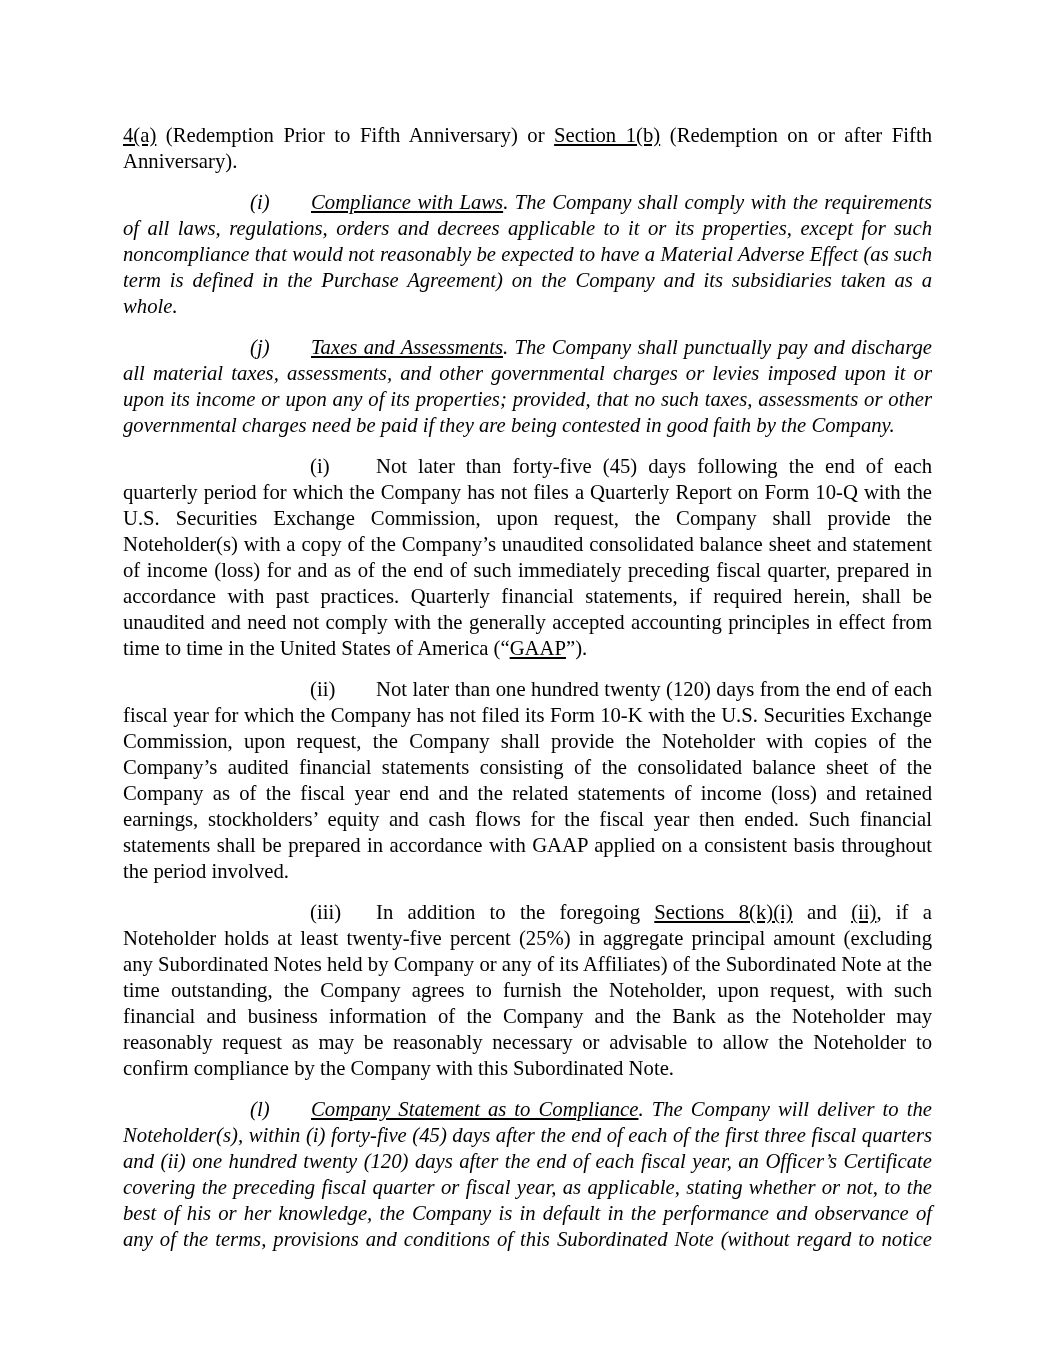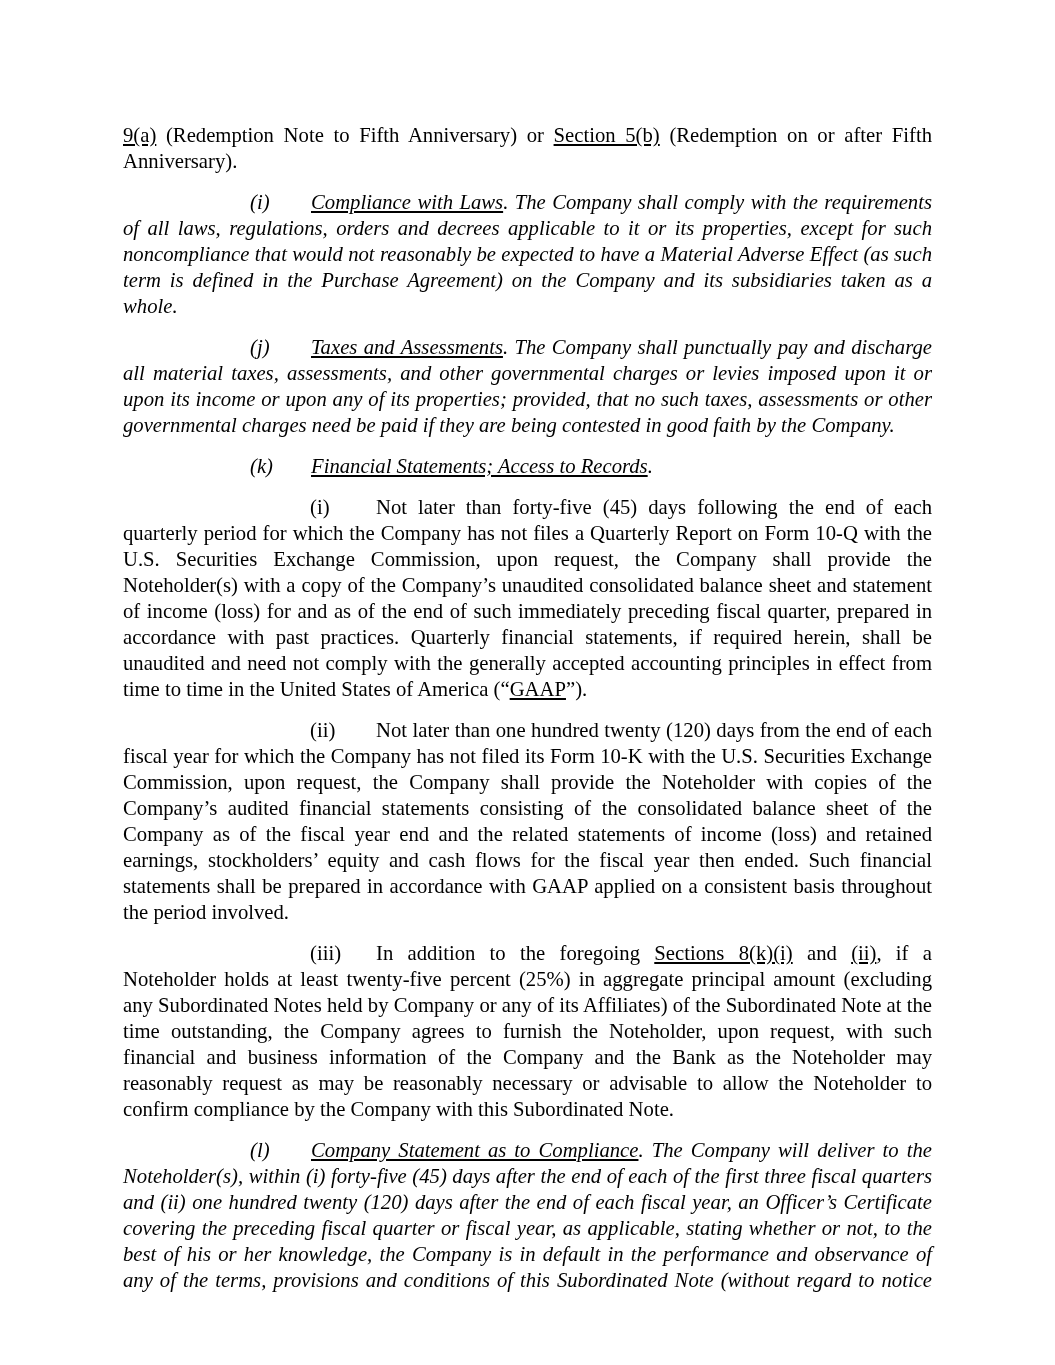--- a/index.html
+++ b/index.html
@@ -32,27 +32,26 @@
   .lvl1 .marker { width: 61px; }
   .lvl2 .marker { width: 66px; }
   .u { text-decoration: underline; }
   .justify-last { text-align-last: justify; }
 </style>
 </head>
 <body>
 
 <div class="page">
 
-  <p class="para"><span class="u">9(a)</span><span> (Redemption Note to Fifth Anniversary) or </span><span class="u">Section 5(b)</span><span> (Redemption on or after Fifth Anniversary).</span></p>
+  <p class="para"><span class="u">4(a)</span><span> (Redemption Prior to Fifth Anniversary) or </span><span class="u">Section 1(b)</span><span> (Redemption on or after Fifth Anniversary).</span></p>
 
   <p class="para lvl1"><span class="marker">(i)</span><span class="u">Compliance with Laws</span><span>. The Company shall comply with the requirements of all laws, regulations, orders and decrees applicable to it or its properties, except for such noncompliance that would not reasonably be expected to have a Material Adverse Effect (as such term is defined in the Purchase Agreement) on the Company and its subsidiaries taken as a whole.</span></p>
 
   <p class="para lvl1"><span class="marker">(j)</span><span class="u">Taxes and Assessments</span><span>. The Company shall punctually pay and discharge all material taxes, assessments, and other governmental charges or levies imposed upon it or upon its income or upon any of its properties; provided, that no such taxes, assessments or other governmental charges need be paid if they are being contested in good faith by the Company.</span></p>
 
-  <p class="para lvl1"><span class="marker">(k)</span><span class="u">Financial Statements; Access to Records</span><span>.</span></p>
 
   <p class="para lvl2"><span class="marker">(i)</span><span>Not later than forty-five (45) days following the end of each quarterly period for which the Company has not files a Quarterly Report on Form 10-Q with the U.S. Securities Exchange Commission, upon request, the Company shall provide the Noteholder(s) with a copy of the Company’s unaudited consolidated balance sheet and statement of income (loss) for and as of the end of such immediately preceding fiscal quarter, prepared in accordance with past practices. Quarterly financial statements, if required herein, shall be unaudited and need not comply with the generally accepted accounting principles in effect from time to time in the United States of America (“</span><span class="u">GAAP</span><span>”).</span></p>
 
   <p class="para lvl2"><span class="marker">(ii)</span><span>Not later than one hundred twenty (120) days from the end of each fiscal year for which the Company has not filed its Form 10-K with the U.S. Securities Exchange Commission, upon request, the Company shall provide the Noteholder with copies of the Company’s audited financial statements consisting of the consolidated balance sheet of the Company as of the fiscal year end and the related statements of income (loss) and retained earnings, stockholders’ equity and cash flows for the fiscal year then ended.  Such financial statements shall be prepared in accordance with GAAP applied on a consistent basis throughout the period involved.</span></p>
 
   <p class="para lvl2"><span class="marker">(iii)</span><span>In addition to the foregoing </span><span class="u">Sections 8(k)(i)</span><span> and </span><span class="u">(ii)</span><span>, if a Noteholder holds at least twenty-five percent (25%) in aggregate principal amount (excluding any Subordinated Notes held by Company or any of its Affiliates) of the Subordinated Note at the time outstanding, the Company agrees to furnish the Noteholder, upon request, with such financial and business information of the Company and the Bank as the Noteholder may reasonably request as may be reasonably necessary or advisable to allow the Noteholder to confirm compliance by the Company with this Subordinated Note.</span></p>
 
   <p class="para lvl1 justify-last"><span class="marker">(l)</span><span class="u">Company Statement as to Compliance</span><span>. The Company will deliver to the Noteholder(s), within (i) forty-five (45) days after the end of each of the first three fiscal quarters and (ii) one hundred twenty (120) days after the end of each fiscal year, an Officer’s Certificate covering the preceding fiscal quarter or fiscal year, as applicable, stating whether or not, to the best of his or her knowledge, the Company is in default in the performance and observance of any of the terms, provisions and conditions of this Subordinated Note (without regard to notice</span></p>
 
 </div>

